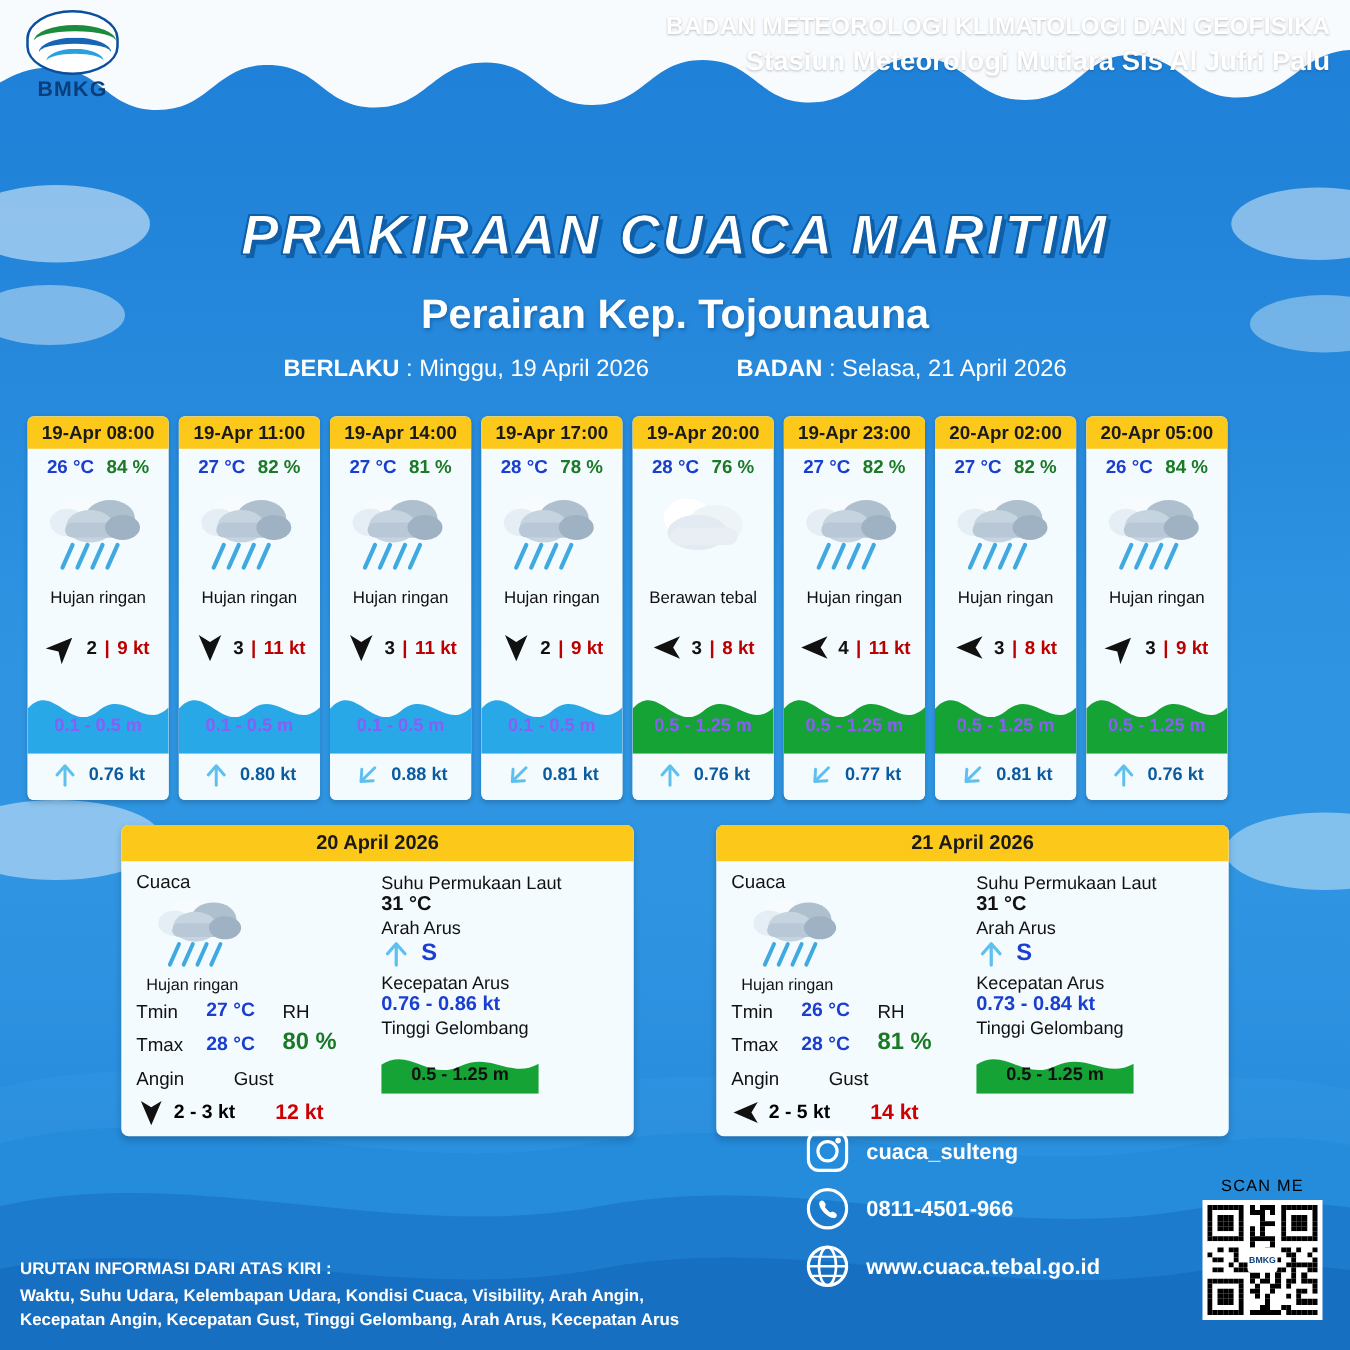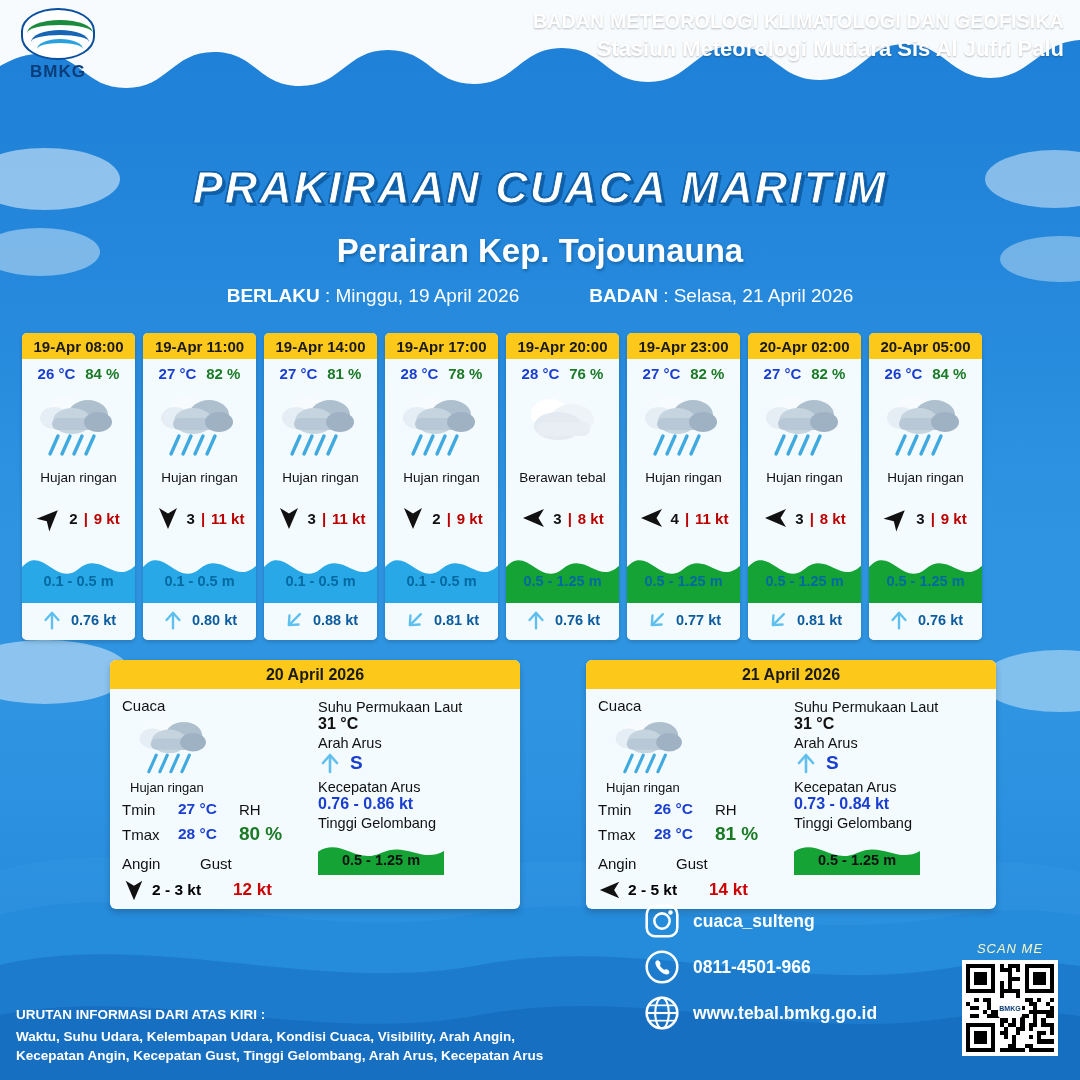--- a/index.html
+++ b/index.html
@@ -92,50 +92,49 @@
     display: flex; align-items: center; justify-content: center; gap: 6px;
     font-size: 15px; font-weight: bold; padding: 14px 0 10px;
   }
   .w-num { color: #111; }
   .w-bar { color: #b00; font-weight: bold; }
   .w-kt { color: #b00; }
   .wave-box { position: relative; height: 62px; }
   .wave-box .wv { position: absolute; left: 0; bottom: 0; width: 100%; height: 62px; }
   .wave-lbl {
     position: absolute; left: 0; bottom: 14px; width: 100%; text-align: center;
-    font-size: 14.5px; font-weight: bold; color: #0369a1;
+    font-size: 14.5px; font-weight: bold; color: #8b5cf6;
   }
   .cur-row {
     display: flex; align-items: center; justify-content: center; gap: 8px;
     padding: 6px 0 9px; background: #f4fbff;
     font-size: 14.5px; font-weight: bold; color: #0c5b9e;
   }
   .arrow-svg { display: block; }
 
   
   .daily {
     position: absolute; top: 660px;
     width: 410px; background: #f4fbff;
     border-radius: 6px; overflow: hidden;
     box-shadow: 0 3px 6px rgba(0,0,0,.2);
-    margin-left: 13px;
   }
   .daily.left { left: 97px; }
   .daily.right { left: 573px; }
   .daily-hd {
     background: #fcc81a; color: #1a1a1a; text-align: center;
     font-size: 16px; font-weight: bold; padding: 6px 0 5px;
   }
   .daily-body { display: flex; padding: 8px 12px 10px; height: 220px; }
   .dcol-l { width: 190px; }
   .dcol-r { width: 196px; padding-left: 6px; }
   .dlabel { font-size: 15px; color: #111; }
   .dicon { height: 66px; display: flex; align-items: center; padding-left: 14px; }
   .dcond { font-size: 13px; color: #111; padding-left: 8px; }
-  .drow { display: flex; align-items: center; margin-top: 5px; }
+  .drow { display: flex; align-items: flex-end; margin-top: 5px; }
   .drow .k { font-size: 15px; color: #111; width: 56px; }
   .drow .v { font-size: 15.5px; font-weight: bold; color: #1a3fd0; }
   .drow .k2 { font-size: 15px; color: #111; width: 46px; }
   .drow .v2 { font-size: 19px; font-weight: bold; color: #1a7a25; }
   .dwind { display: flex; align-items: center; gap: 6px; margin-top: 6px; font-size: 15.5px; font-weight: bold; }
   .dgust { font-size: 17px; font-weight: bold; color: #c00; }
   .dr-lbl { font-size: 14.5px; color: #111; margin-top: 2px; }
   .dr-val { font-size: 16px; font-weight: bold; color: #1a3fd0; margin-bottom: 2px; }
   .dr-val-dark { font-size: 16px; font-weight: bold; color: #111; margin-bottom: 2px; }
   .dr-arrow { display: flex; align-items: center; gap: 8px; }
@@ -147,21 +146,21 @@
   .footer-note {
     position: absolute; left: 16px; bottom: 14px; width: 600px;
     color: #ffffff; font-size: 13.5px; font-weight: bold; line-height: 1.45;
   }
   .footer-note .hdln { display: block; margin-bottom: 2px; }
   .contact { position: absolute; left: 645px; bottom: 38px; }
   .c-row { display: flex; align-items: center; gap: 14px; margin-bottom: 12px; }
   .c-ic { width: 34px; height: 34px; flex: 0 0 34px; }
   .c-txt { color: #ffffff; font-size: 17.5px; font-weight: bold; }
   .scan { position: absolute; right: 22px; bottom: 24px; text-align: center; }
-  .scan-lbl { color: #fef9c3; font-size: 13px; letter-spacing: 1px; margin-bottom: 4px; font-style: italic; }
+  .scan-lbl { color: #000000; font-size: 13px; letter-spacing: 1px; margin-bottom: 4px; }
   .qr { width: 96px; height: 96px; background: #fff; padding: 4px; }
   .qr-grid { width: 100%; height: 100%; display: grid; grid-template-columns: repeat(21, 1fr); grid-template-rows: repeat(21, 1fr); }
   .qr-grid i { background: #000; }
   .qr-center { position: absolute; left: 50%; top: 50%; transform: translate(-50%,-50%); width: 24px; height: 20px; background: #fff; border-radius: 3px; display:flex; align-items:center; justify-content:center; }
   .qr-center span { font-size: 7px; font-weight: bold; color: #0a3d7a; }
 </style>
 </head>
 <body>
 
 <div class="page">
@@ -764,21 +763,21 @@
       <span class="c-txt">0811-4501-966</span>
     </div>
     <div class="c-row">
       <svg class="c-ic" viewBox="0 0 40 40">
         <circle cx="20" cy="20" r="18" fill="none" stroke="#fff" stroke-width="3"></circle>
         <ellipse cx="20" cy="20" rx="8" ry="18" fill="none" stroke="#fff" stroke-width="2.5"></ellipse>
         <line x1="2" y1="20" x2="38" y2="20" stroke="#fff" stroke-width="2.5"></line>
         <line x1="5" y1="11" x2="35" y2="11" stroke="#fff" stroke-width="2"></line>
         <line x1="5" y1="29" x2="35" y2="29" stroke="#fff" stroke-width="2"></line>
       </svg>
-      <span class="c-txt">www.tebal.bmkg.go.id</span>
+      <span class="c-txt">www.cuaca.tebal.go.id</span>
     </div>
   </div>
 
   <div class="scan">
     <div class="scan-lbl">SCAN ME</div>
     <div class="qr" style="position:relative">
       <div class="qr-grid" id="qrgrid">
           <i></i>
           <i></i>
           <i></i>

